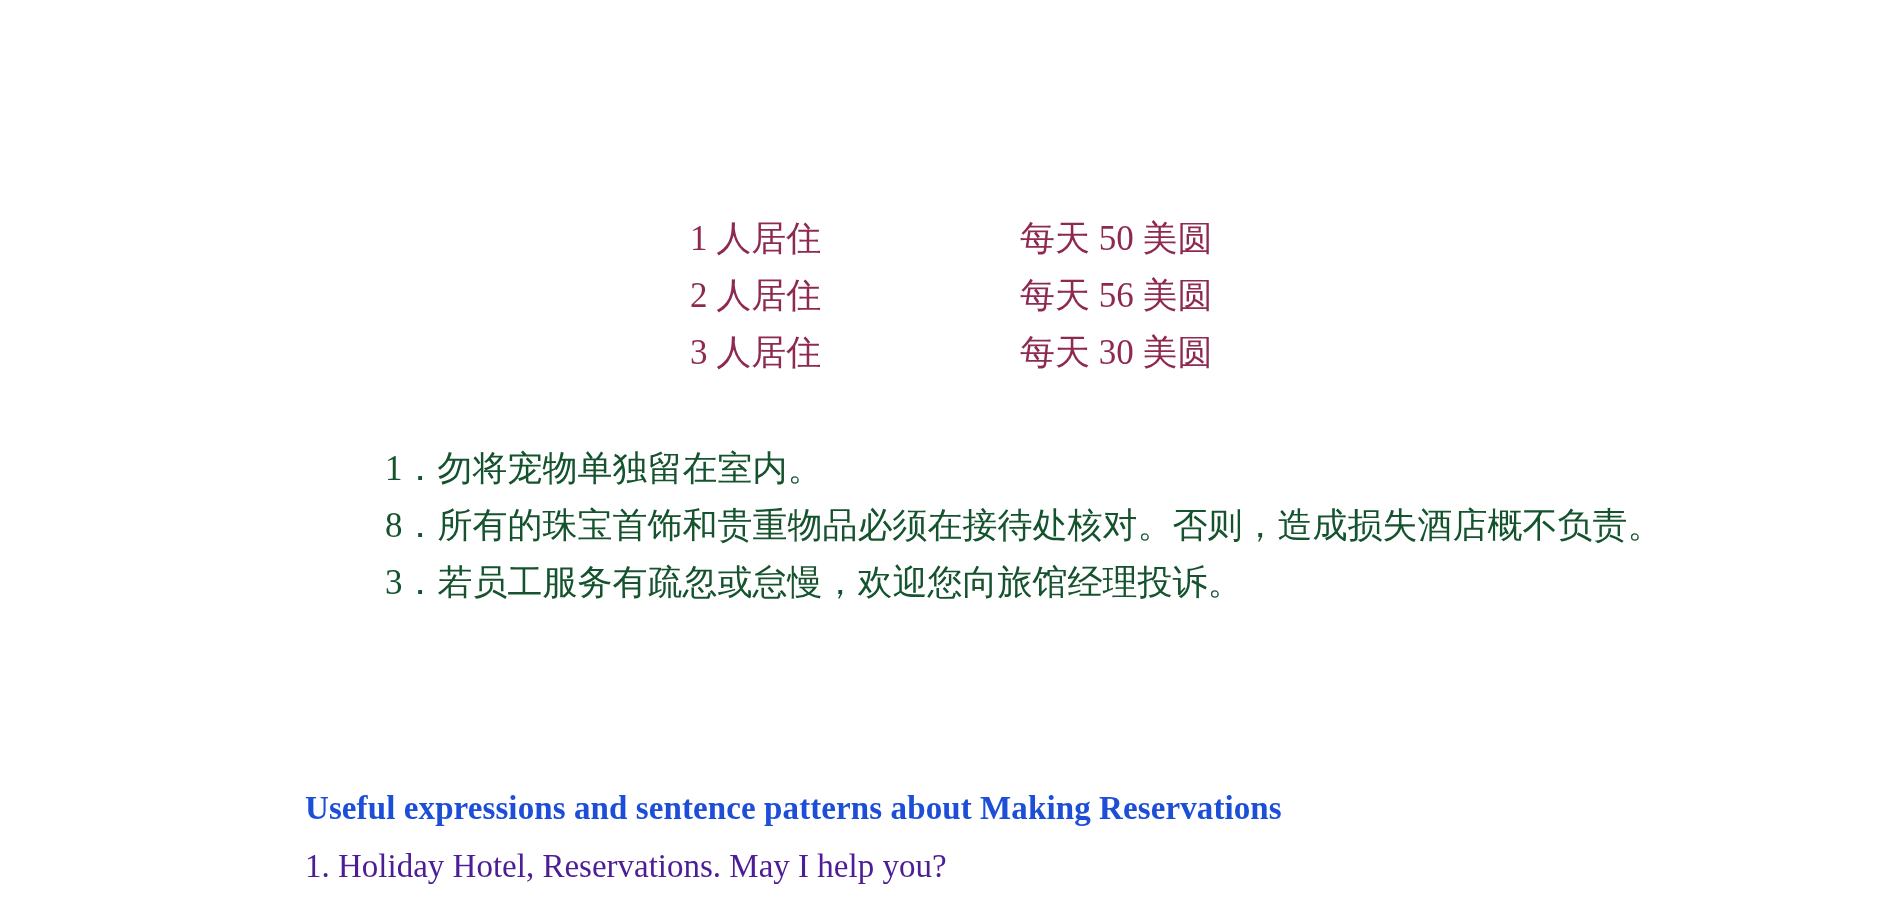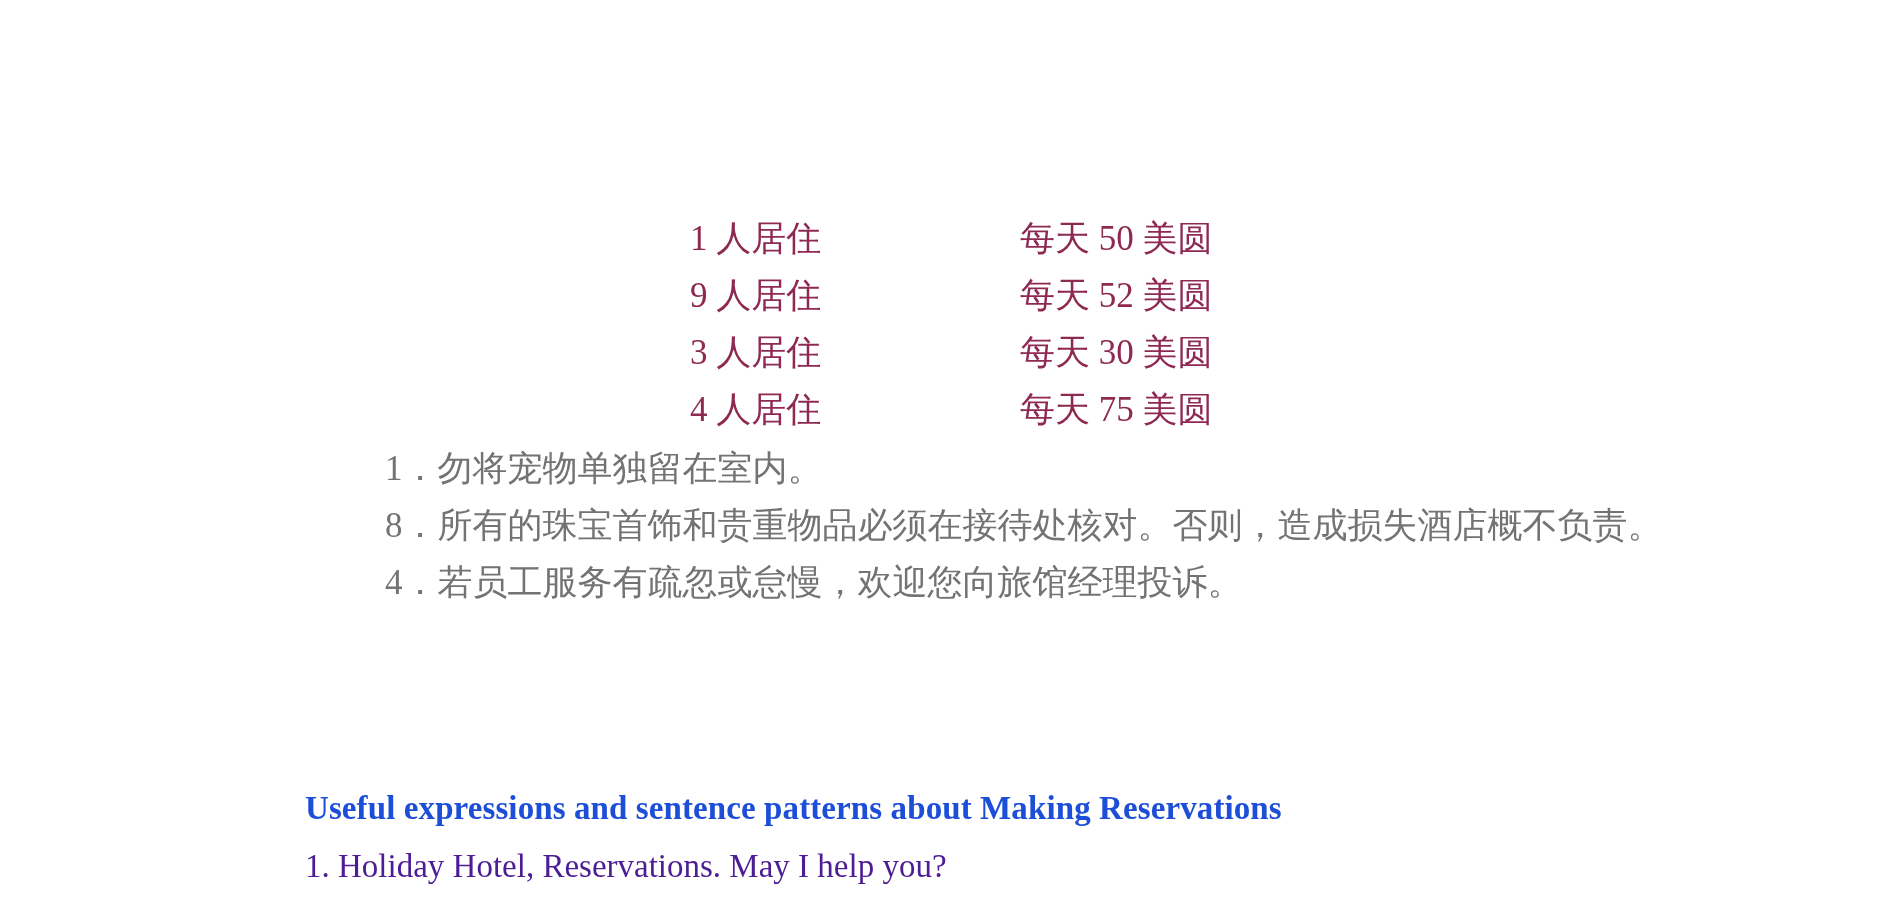--- a/index.html
+++ b/index.html
@@ -44,21 +44,21 @@
     display: inline-block;
     text-align: left;
   }
 
   
   .rules {
     position: absolute;
     left: 305px;
     top: 440px;
     width: 1390px;
-    color: #737373;
+    color: #14532d;
     font-family: "Liberation Serif", serif;
     font-size: 35px;
     line-height: 57px;
   }
   .rule {
     text-indent: 80px;
     margin: 0;
     padding: 0;
   }
 
@@ -87,32 +87,29 @@
 </head>
 <body>
 
 <div class="page">
 
   <div class="rate-table">
     <span class="rate-row">
       <span class="rate-occ">1 人居住</span><span class="rate-price">每天 50 美圆</span>
     </span>
     <span class="rate-row">
-      <span class="rate-occ">9 人居住</span><span class="rate-price">每天 52 美圆</span>
+      <span class="rate-occ">2 人居住</span><span class="rate-price">每天 56 美圆</span>
     </span>
     <span class="rate-row">
       <span class="rate-occ">3 人居住</span><span class="rate-price">每天 30 美圆</span>
-    </span>
-    <span class="rate-row">
-      <span class="rate-occ">4 人居住</span><span class="rate-price">每天 75 美圆</span>
     </span>
   </div>
 
   <div class="rules">
     <p class="rule">1．勿将宠物单独留在室内。</p>
     <p class="rule">8．所有的珠宝首饰和贵重物品必须在接待处核对。否则，造成损失酒店概不负责。</p>
-    <p class="rule">4．若员工服务有疏忽或怠慢，欢迎您向旅馆经理投诉。</p>
+    <p class="rule">3．若员工服务有疏忽或怠慢，欢迎您向旅馆经理投诉。</p>
   </div>
 
   <div class="en-heading">Useful expressions and sentence patterns about Making Reservations</div>
   <div class="en-line">1. Holiday Hotel, Reservations. May I help you?</div>
 
 </div>
 
 </body></html>

